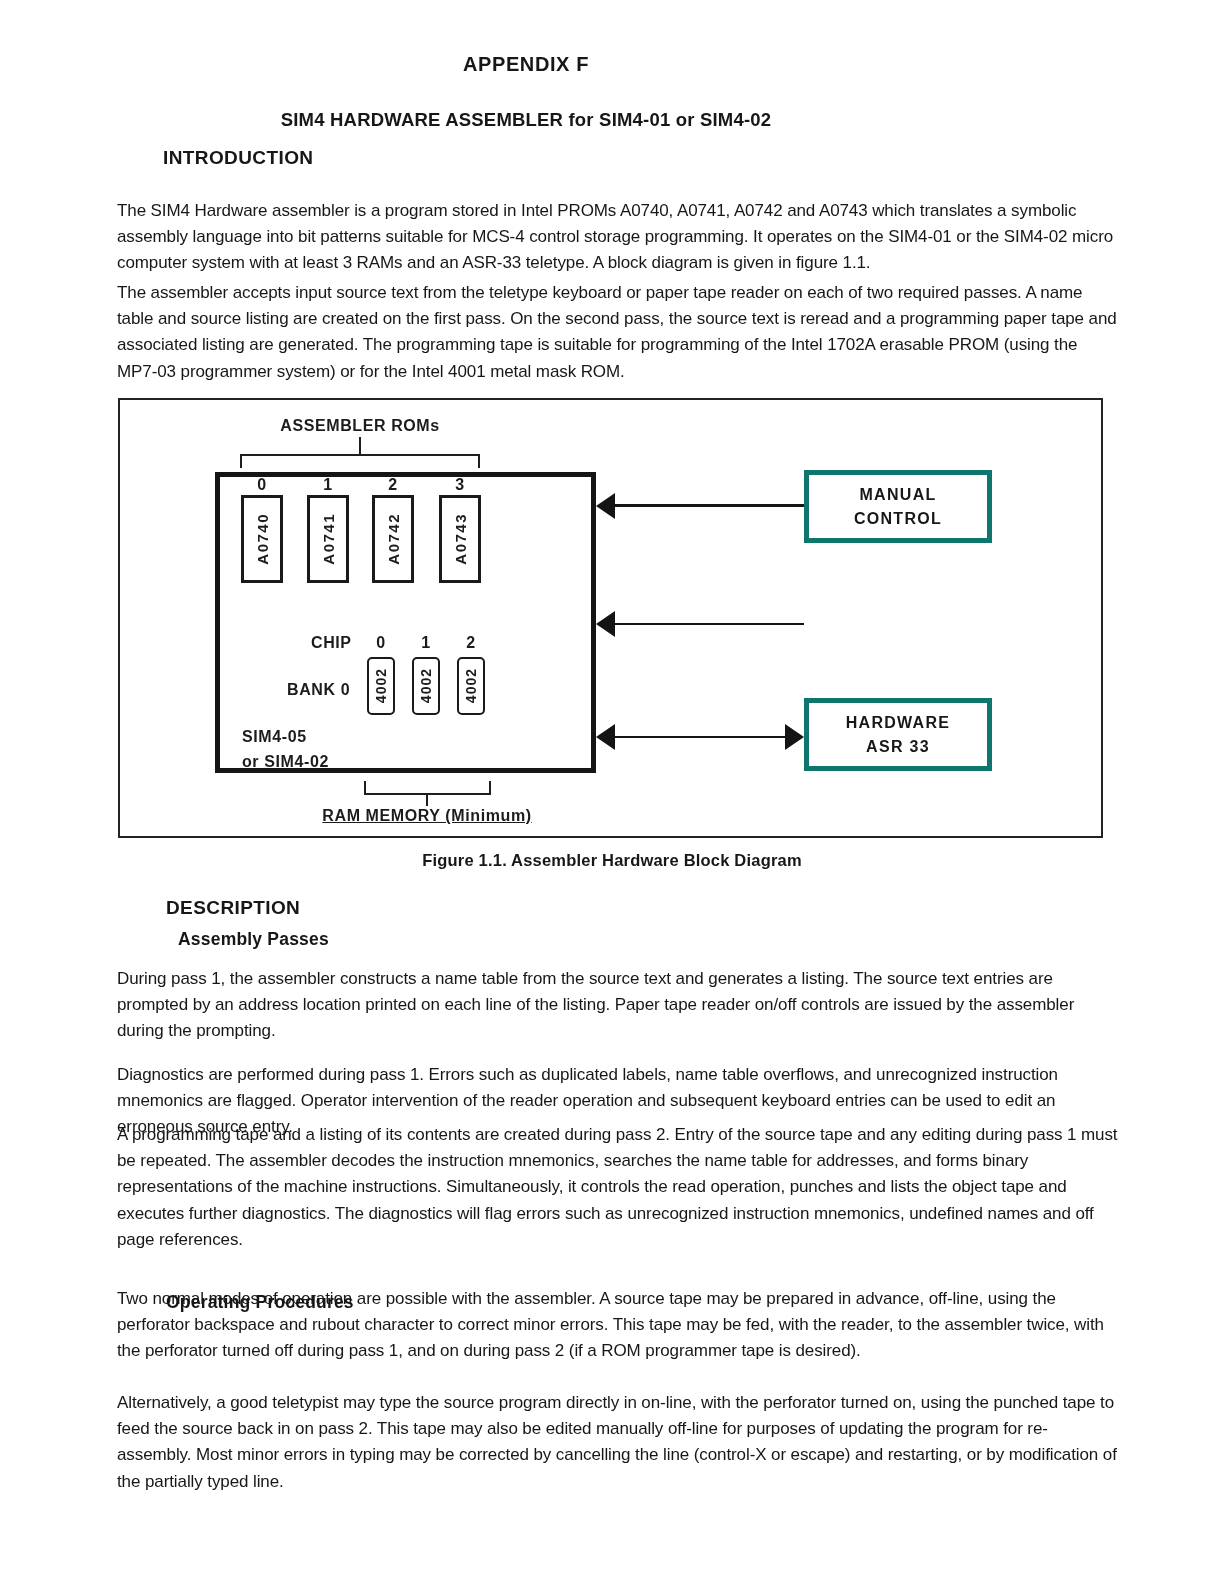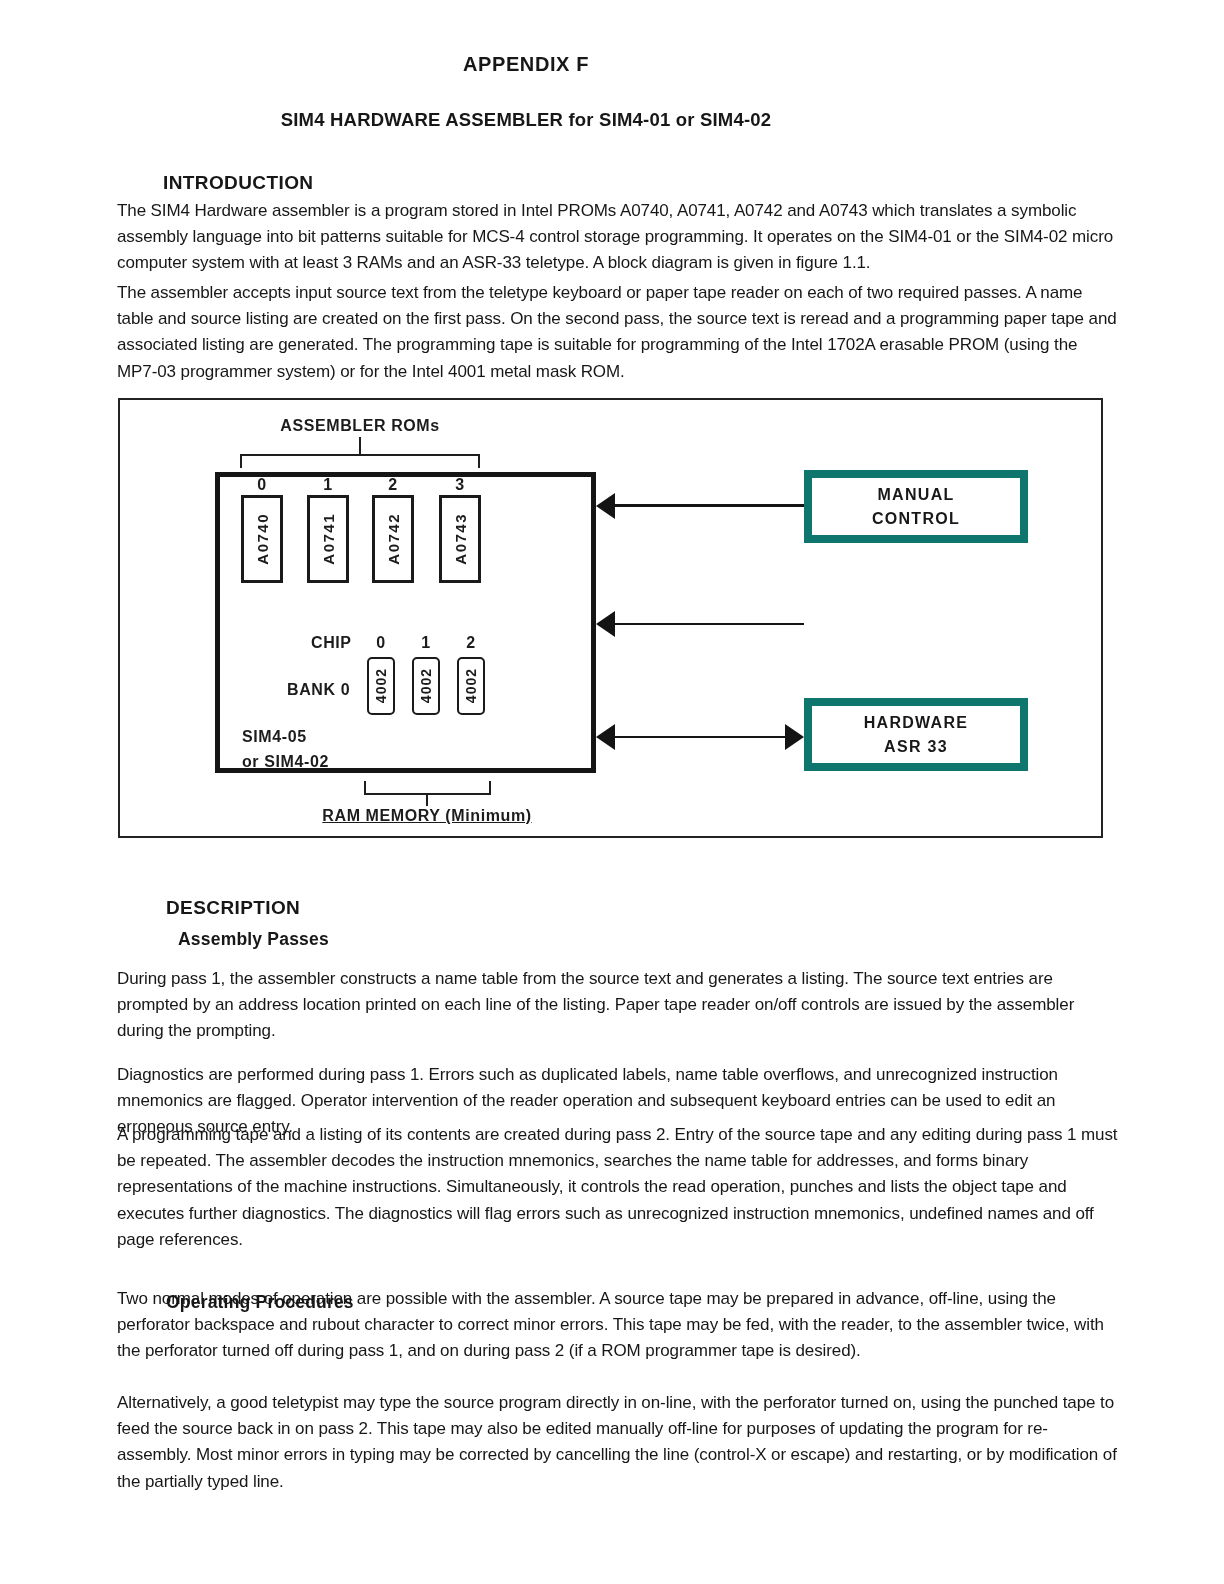--- a/index.html
+++ b/index.html
@@ -60,22 +60,22 @@
     left:120px;top:54px;width:240px;height:14px;
     border-top:2px solid #1e1e1e;border-left:2px solid #1e1e1e;border-right:2px solid #1e1e1e;
   }
   .bracket-bottom{
     left:244px;top:381px;width:127px;height:14px;
     border-bottom:2px solid #1e1e1e;border-left:2px solid #1e1e1e;border-right:2px solid #1e1e1e;
   }
   .tick{width:2px;background:#1e1e1e;}
 
   .ext-box{
-    left:684px;width:224px;height:73px;
-    border:8px solid #0f766e;background:#fff;
+    left:684px;width:188px;height:73px;
+    border:5px solid #0f766e;background:#fff;
     display:flex;flex-direction:column;align-items:center;justify-content:center;
   }
   .ext-box span{font-size:16px;font-weight:bold;letter-spacing:1.3px;line-height:24px;color:#181818;}
 
   .conn{background:#141414;height:2px;}
   .ah-left{
     width:0;height:0;
     border-top:13px solid transparent;border-bottom:13px solid transparent;
     border-right:19px solid #141414;
   }
@@ -88,21 +88,21 @@
   .fig-caption{left:0;width:1224px;top:851px;text-align:center;font-size:16.5px;font-weight:bold;letter-spacing:0.2px;}
   .page-num{left:0;width:1224px;top:1489px;text-align:center;font-size:17px;font-weight:bold;}
 </style>
 </head>
 <body>
 
 <div class="page">
 
   <div class="abs h-center appendix">APPENDIX F</div>
   <div class="abs h-center doc-title">SIM4 HARDWARE ASSEMBLER for SIM4-01 or SIM4-02</div>
-  <div class="abs sec-heading" style="top:172px;">INTRODUCTION</div>
+  <div class="abs sec-heading" style="top:147px;">INTRODUCTION</div>
 
   <div class="abs para" style="top:198px;">The SIM4 Hardware assembler is a program stored in Intel PROMs A0740, A0741, A0742 and A0743 which translates a symbolic assembly language into bit patterns suitable for MCS-4 control storage programming.  It operates on the SIM4-01 or the SIM4-02 micro computer system with at least 3 RAMs and an ASR-33 teletype.  A block diagram is given in figure 1.1.</div>
   <div class="abs para" style="top:280px;">The assembler accepts input source text from the teletype keyboard or paper tape reader on each of two required passes.  A name table and source listing are created on the first pass.  On the second pass, the source text is reread and a programming paper tape and associated listing are generated.  The programming tape is suitable for programming of the Intel 1702A erasable PROM (using the MP7-03 programmer system) or for the Intel 4001 metal mask ROM.</div>
 
   <div class="abs fig-frame">
 
     <div class="abs fig-label" style="left:120px;top:17px;width:240px;text-align:center;">ASSEMBLER ROMs</div>
     <div class="abs tick" style="left:239px;top:37px;height:17px;"></div>
     <div class="abs bracket-top"></div>
 
@@ -164,20 +164,21 @@
     <div class="abs ext-box" style="top:70px;">
       <span>MANUAL</span>
       <span>CONTROL</span>
     </div>
     <div class="abs ext-box" style="top:298px;">
       <span>HARDWARE</span>
       <span>ASR 33</span>
     </div>
   </div>
 
+  <div class="abs fig-caption">Figure 1.1.  Assembler Hardware Block Diagram</div>
 
   <div class="abs sec-heading" style="top:897px;left:166px;">DESCRIPTION</div>
   <div class="abs sub-heading" style="top:929px;margin-left:12px;">Assembly Passes</div>
 
   <div class="abs para" style="top:966px;">During pass 1, the assembler constructs a name table from the source text and generates a listing.  The source text entries are prompted by an address location printed on each line of the listing.  Paper tape reader on/off controls are issued by the assembler during the prompting.</div>
   <div class="abs para" style="top:1029px;margin-top:33px;">Diagnostics are performed during pass 1.  Errors such as duplicated labels, name table overflows, and unrecognized instruction mnemonics are flagged.  Operator intervention of the reader operation and subsequent keyboard entries can be used to edit an erroneous source entry.</div>
   <div class="abs para" style="top:1122px;">A programming tape and a listing of its contents are created during pass 2.  Entry of the source tape and any editing during pass 1 must be repeated.  The assembler decodes the instruction mnemonics, searches the name table for addresses, and forms binary representations of the machine instructions.  Simultaneously, it controls the read operation, punches and lists the object tape and executes further diagnostics.  The diagnostics will flag errors such as unrecognized instruction mnemonics, undefined names and off page references.</div>
 
   <div class="abs sub-heading" style="top:1248px;margin-top:44px;">Operating Procedures</div>
   <div class="abs para" style="top:1286px;">Two normal modes of operation are possible with the assembler.  A source tape may be prepared in advance, off-line, using the perforator backspace and rubout character to correct minor errors.  This tape may be fed, with the reader, to the assembler twice, with the perforator turned off during pass 1, and on during pass 2 (if a ROM programmer tape is desired).</div>

